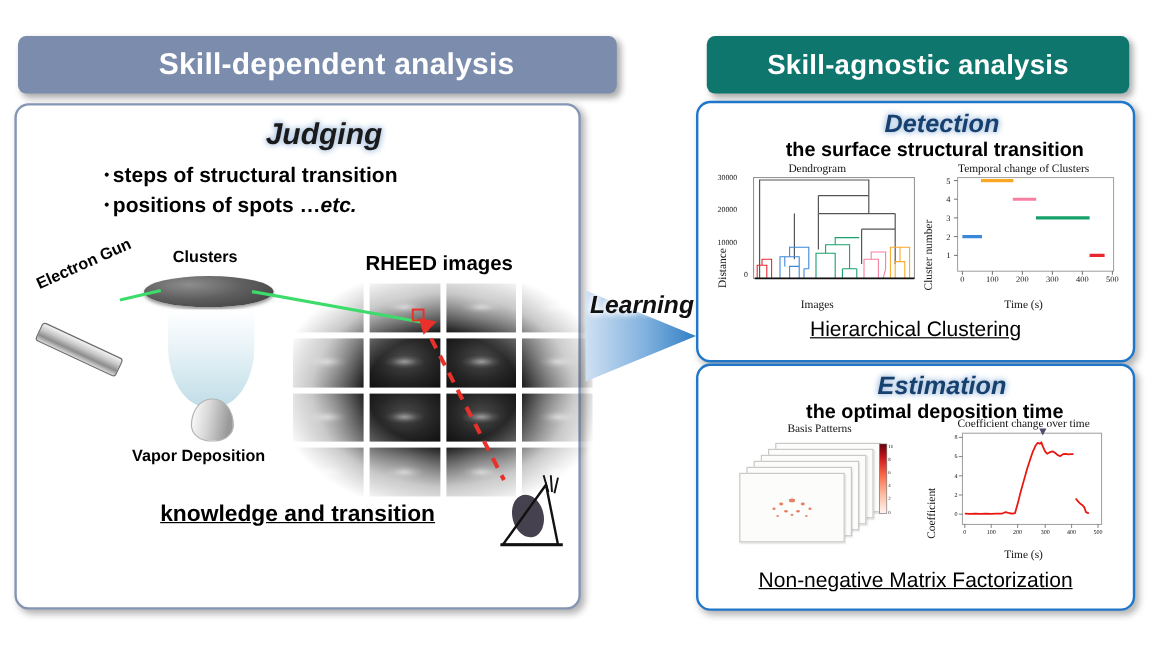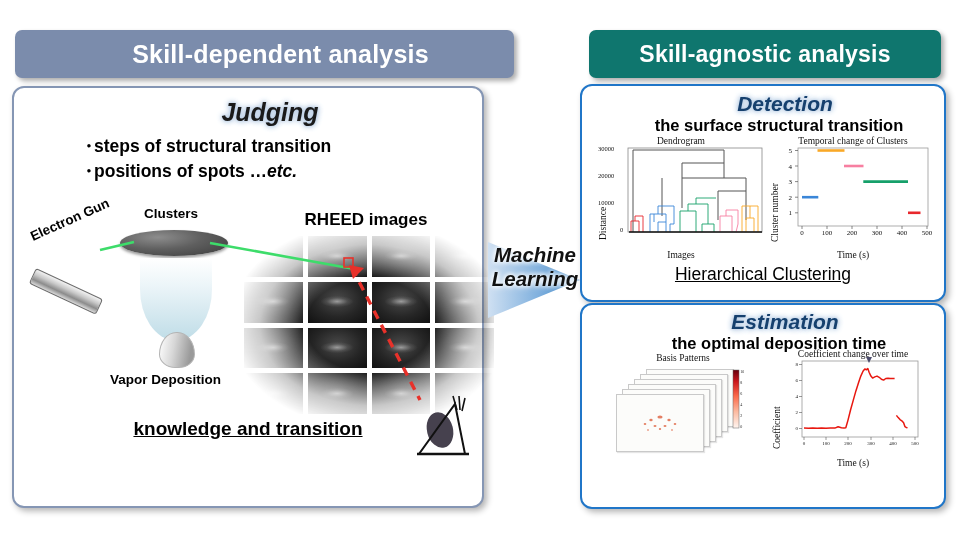--- a/index.html
+++ b/index.html
@@ -168,21 +168,20 @@
     <defs>
       <linearGradient id="mlg" x1="0" y1="0" x2="1" y2="0">
         <stop offset="0%" stop-color="#cfe0f2"></stop>
         <stop offset="55%" stop-color="#7fb0de"></stop>
         <stop offset="100%" stop-color="#2f7fc4"></stop>
       </linearGradient>
     </defs>
     <polygon points="2,4 94,42 2,80" fill="url(#mlg)"></polygon>
   </svg>
   <div id="ml-text">
-    <div>Machine</div>
     <div>Learning</div>
   </div>
 
   <div class="panel" id="panel-detect">
     <div class="emph" id="detect-word">Detection</div>
     <div class="subhead" id="detect-sub">the surface structural transition</div>
 
     <div class="fig" id="fig-dendro" style="left:14px;top:50px;width:170px;height:128px;">
       <div class="figtitle" style="top:0;">Dendrogram</div>
       <div class="axlabel ylab-rot" style="left:2px;top:104px;">Distance</div>
@@ -361,20 +360,21 @@
         <polyline fill="none" stroke="#e8170f" stroke-width="1.5" stroke-linejoin="round" points="36,79.1 40.4,79.3 44.8,79.0 49.2,79.2 53.6,79.1 58,79.3 62.4,79.0 66.8,79.1
                   70.1,77.7 73.4,78.7 76,79.1 77.8,78.7 80,71.1 82.6,60.7 85.3,51.1 87.9,41.9
                   90.6,33.5 92.8,27.1 95,22.3 96.8,20.0 98.5,20.8 99.8,19.6 101.1,23.2 102.9,27.1
                   104.6,29.1 106.8,27.9 109,27.1 111.2,28.3 113.4,30.3 115.6,31.1 117.8,29.5
                   120,29.3 122.2,29.6 124.4,29.5 126.6,29.5"></polyline>
         <polyline fill="none" stroke="#e8170f" stroke-width="1.5" stroke-linejoin="round" points="128.4,66.4 130.2,68.6 132,70.6 133.8,71.8 135.6,73.8 136.9,77.6 138.2,78.4 139.5,78.7"></polyline>
         <polygon points="98,8 104,8 101,14" fill="#4b4b6b"></polygon>
       </svg>
     </div>
 
+    <div class="underline-bold" id="nmf-label">Non-negative Matrix Factorization</div>
   </div>
 
   <svg id="svg-overlay" viewBox="0 0 960 540">
     <line x1="100" y1="250" x2="134" y2="242" stroke="#3ddc6a" stroke-width="2.6"></line>
     <line x1="210" y1="243" x2="360" y2="270" stroke="#3ddc6a" stroke-width="2.6"></line>
     <g stroke="#e8312a" stroke-width="3.4" stroke-dasharray="9 7" fill="none">
       <path d="M352,268 L420,400"></path>
     </g>
     <polygon points="349,265 364,268 353,279" fill="#e8312a"></polygon>
     <rect x="344" y="258" width="9" height="9" fill="none" stroke="#e8312a" stroke-width="1.6"></rect>

